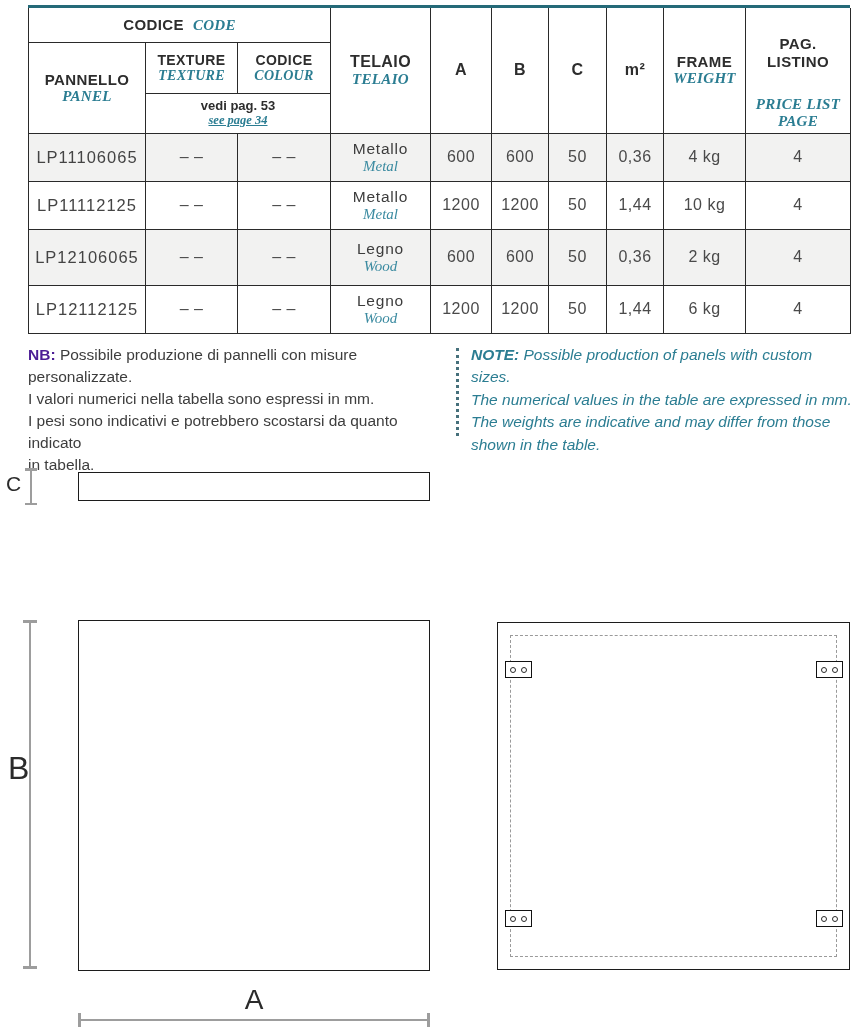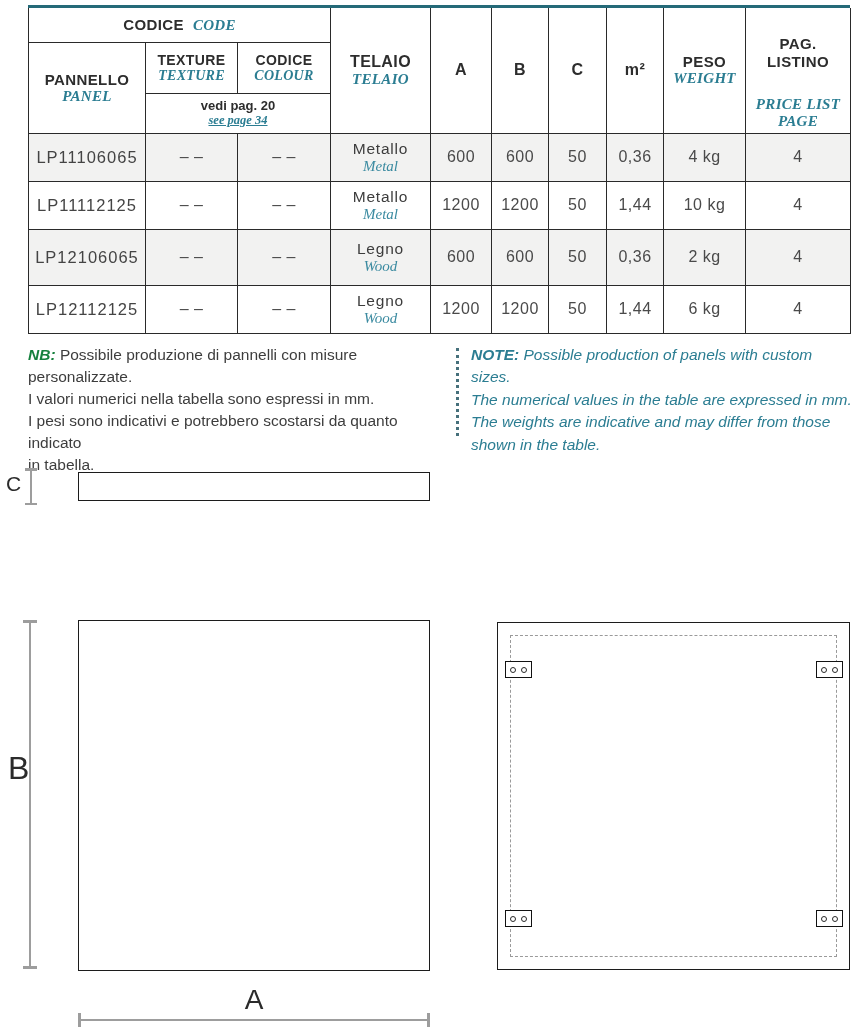--- a/index.html
+++ b/index.html
@@ -18,21 +18,21 @@
   .small-it { font-size:13px; color:#2d2d2d; }
   .small-en { font-size:12.5px; font-style:italic; color:#2b7d92; font-family:"Liberation Serif", serif;text-decoration:underline; }
   td.cell { font-size:16px; color:#4a4a4a; letter-spacing:.5px; }
   td.code { font-size:16.5px; letter-spacing:1px; color:#444; }
   tr.alt td { background:#f2f2f1; }
   .frame-it { display:block; font-size:15.5px; color:#3c3c3c; letter-spacing:.8px; }
   .frame-en { display:block; font-size:15px; font-style:italic; color:#3a8aa0; font-family:"Liberation Serif", serif; }
 
   
   .note-it { position:absolute; left:28px; top:344px; width:427px; font-size:15.5px; line-height:1.42; color:#3d3d3d; }
-  .note-it b { color:#15803d;font-style:italic; }
+  .note-it b { color:#4c1d95; }
   .note-divider { position:absolute; left:456px; top:348px; height:88px; width:0; border-left:3px dotted #46707b; }
   .note-en { position:absolute; left:471px; top:344px; width:385px; font-size:15.5px; line-height:1.45;
              font-style:italic; color:#2b7d92; }
   .note-en b { font-weight:bold; }
 
   
   .dim-label { position:absolute; color:#2b2b2b; font-weight:normal; }
   .rect { position:absolute; border:1.5px solid #1c1c1c; background:#fff; }
 
   .vdim { position:absolute; width:14px; }
@@ -76,21 +76,21 @@
     </th>
     <th rowspan="3">
       <span class="it-h" style="display:block; font-size:16px">TELAIO</span>
       <span class="en-h" style="display:block">TELAIO</span>
     </th>
     <th rowspan="3" class="it-h" style="font-size:16px">A</th>
     <th rowspan="3" class="it-h" style="font-size:16px">B</th>
     <th rowspan="3" class="it-h" style="font-size:16px">C</th>
     <th rowspan="3" class="it-h" style="font-size:16px">m²</th>
     <th rowspan="3">
-      <span class="it-h" style="display:block">PESO</span>
+      <span class="it-h" style="display:block">FRAME</span>
       <span class="en-h" style="display:block">WEIGHT</span>
     </th>
     <th rowspan="3">
       <span class="it-h pre" style="display:block; line-height:1.2">PAG.
 LISTINO</span>
       <span class="en-h pre" style="display:block; line-height:1.15">PRICE LIST
 PAGE</span>
     </th>
   </tr>
   <tr style="height:48px">
@@ -102,21 +102,21 @@
       <span class="it-h" style="display:block; font-size:14px">TEXTURE</span>
       <span class="en-h" style="display:block; font-size:14px">TEXTURE</span>
     </th>
     <th>
       <span class="it-h" style="display:block; font-size:14px">CODICE</span>
       <span class="en-h" style="display:block; font-size:14px">COLOUR</span>
     </th>
   </tr>
   <tr style="height:40px">
     <th colspan="2">
-      <span class="small-it" style="display:block">vedi pag. 20</span>
+      <span class="small-it" style="display:block">vedi pag. 53</span>
       <span class="small-en" style="display:block">see page 34</span>
     </th>
   </tr>
 
   <tr class="alt" style="height:48px">
     <td class="code">LP11106065</td>
     <td class="cell">– –</td>
     <td class="cell">– –</td>
     <td>
       <span class="frame-it">Metallo</span>

